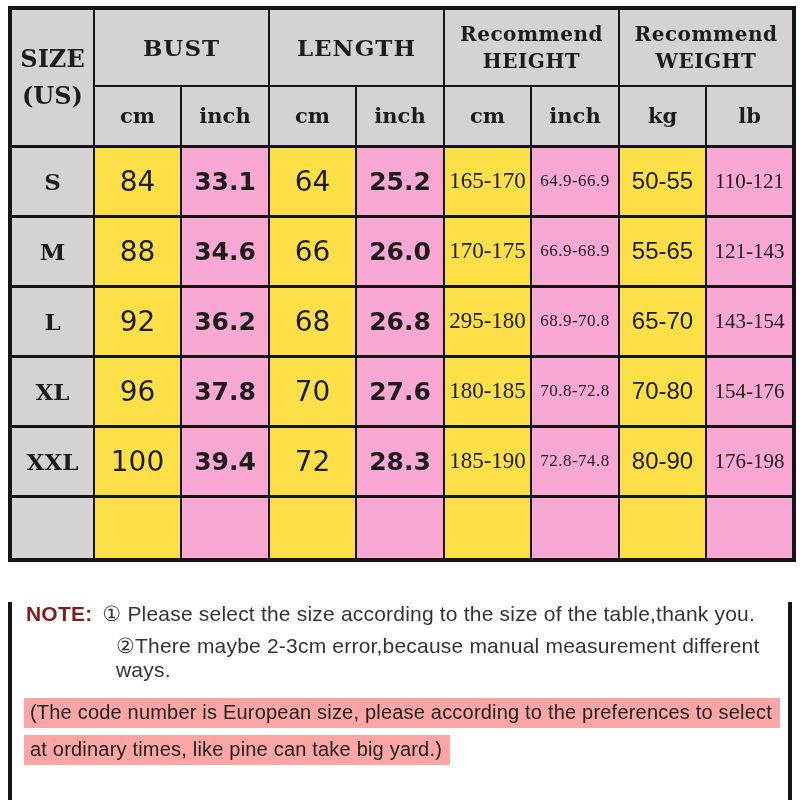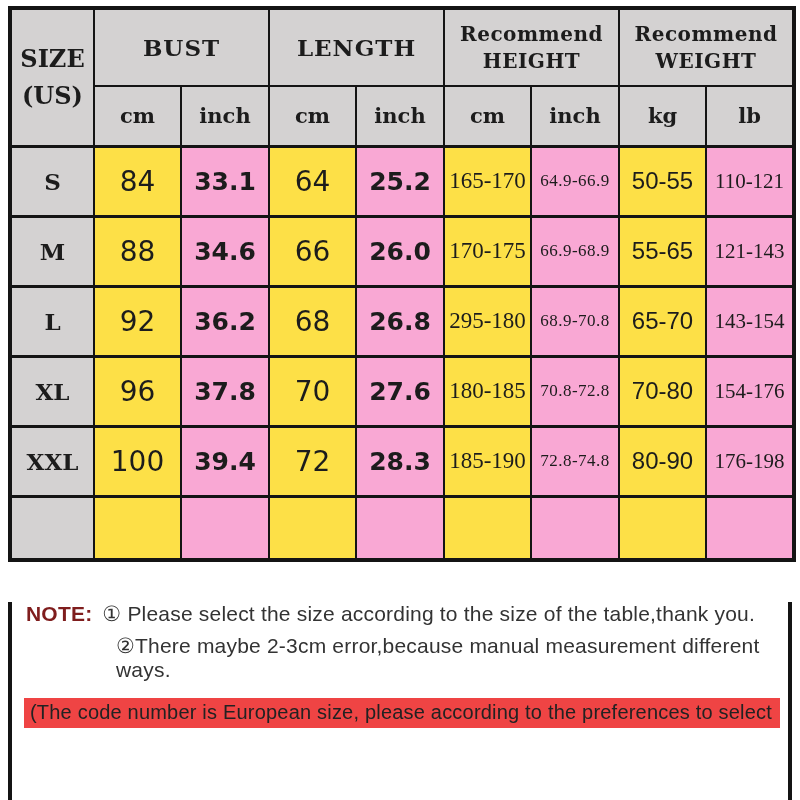--- a/index.html
+++ b/index.html
@@ -93,21 +93,21 @@
   }
   .note-line2 {
     margin: 8px 0 0 104px;
     font-size: 21px;
     color: #333333;
     letter-spacing: 0.2px;
   }
   .hl-wrap { margin: 16px 0 0 12px; }
   .hl-line {
     display: table;
-    background: #ef4444;
+    background: #fca5a5;
     color: #222222;
     font-size: 20px;
     letter-spacing: 0.2px;
     padding: 3px 8px 4px 6px;
     margin-bottom: 7px;
     white-space: nowrap;
   }
 </style>
 </head>
 <body>
@@ -224,16 +224,17 @@
   </tbody>
     </table>
 
   <div class="note-box">
     <div class="note-row">
       <span class="note-label">NOTE:</span><span>① Please select the size according to the size of the table,thank you.</span>
     </div>
     <div class="note-line2">②There maybe 2-3cm error,because manual measurement different ways.</div>
     <div class="hl-wrap">
       <div class="hl-line">(The code number is European size, please according to the preferences to select</div>
+      <div class="hl-line">at ordinary times, like pine can take big yard.)</div>
     </div>
   </div>
 
 </div>
 
 </body></html>

